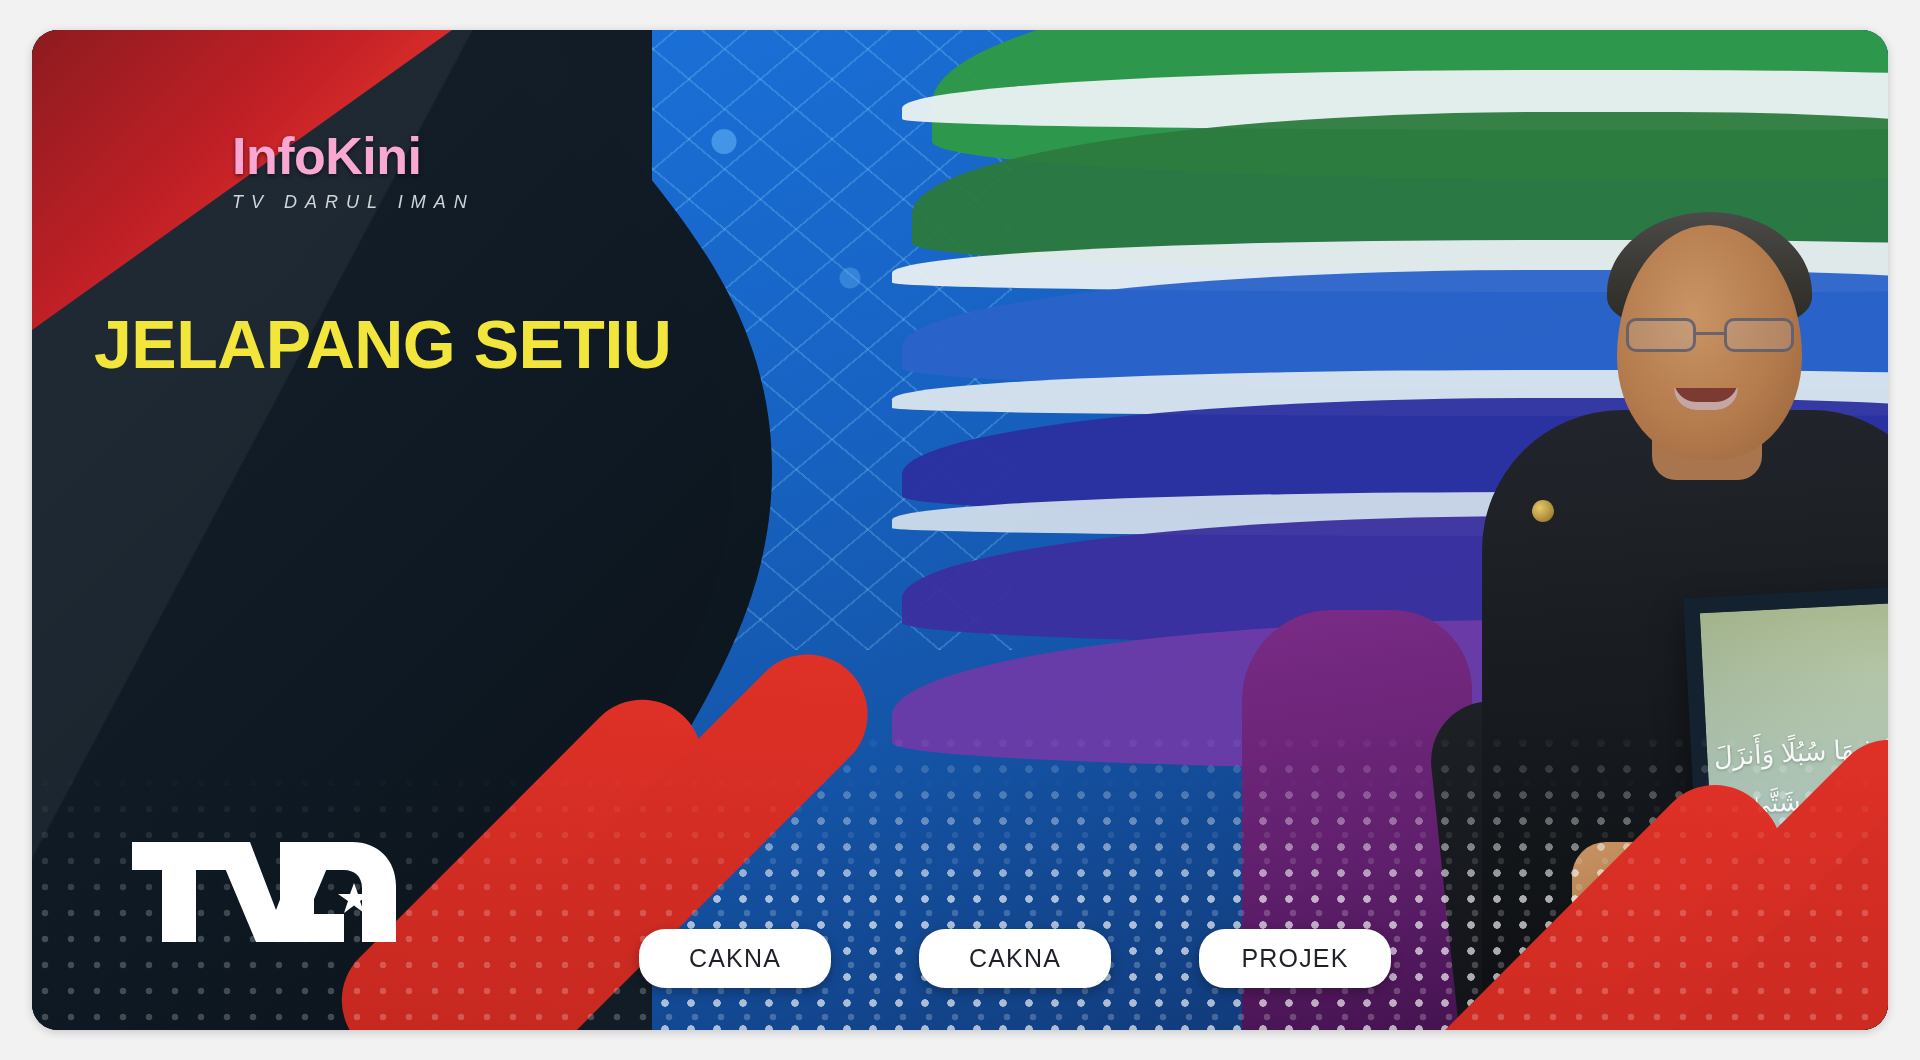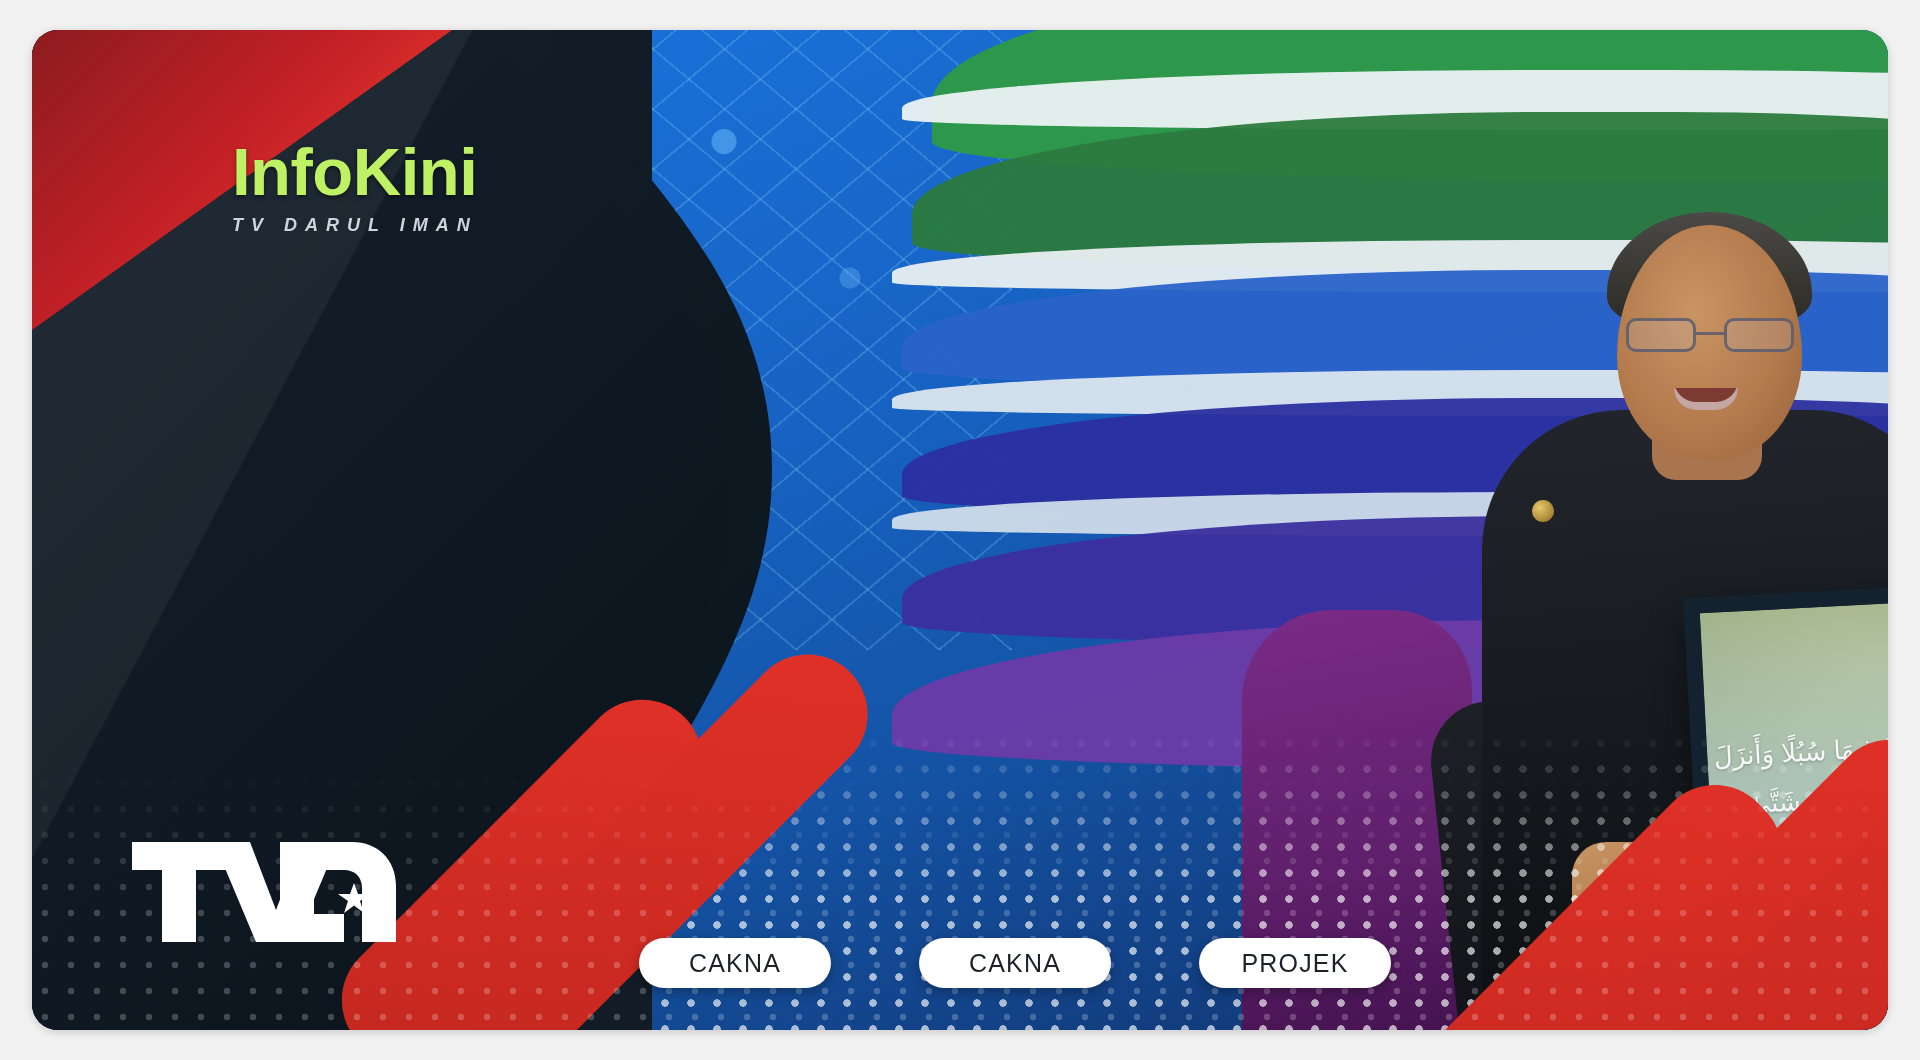--- a/index.html
+++ b/index.html
@@ -233,27 +233,26 @@
     background-image: radial-gradient(rgba(255,255,255,.22) 3.2px, transparent 3.6px);
     background-size: 26px 26px;
     -webkit-mask-image: linear-gradient(180deg, transparent 0%, #000 60%);
     mask-image: linear-gradient(180deg, transparent 0%, #000 60%);
     pointer-events: none;
   }
 
   
   #brand-block { position: absolute; left: 200px; top: 100px; }
   #brand-title {
-    font-size: 67px; font-weight: 700; color: #bef264;
+    font-size: 52px; font-weight: 700; color: #f9a8d4;
     letter-spacing: -0.5px; line-height: 1;
     text-shadow: 0 2px 4px rgba(0,0,0,.5);
-    margin-top: 8px;
   }
   #brand-subtitle {
-    margin-top: 10px; font-size: 18px; font-weight: 700;
+    margin-top: 10px; font-size: 18px; font-weight: 400;
     font-style: italic; letter-spacing: 8px; color: #cfd5da;
     text-align: center;
   }
 
   
   #headline {
     position: absolute; left: 62px; top: 278px; width: 640px;
     color: #f2e63c;
     font-size: 68px; font-weight: 700; line-height: 1.08;
     letter-spacing: -0.5px; text-transform: uppercase;
@@ -266,21 +265,21 @@
     width: 270px; height: 112px;
   }
 
   
   #tagline-row {
     position: absolute; left: 0; right: 0; bottom: 42px;
     display: flex; justify-content: center; gap: 88px;
     padding-left: 110px;
   }
   .tag-pill {
-    min-width: 192px; height: 50px;
+    min-width: 192px; height: 59px;
     background: #ffffff; border-radius: 26px;
     display: flex; align-items: center; justify-content: center;
     font-size: 25px; letter-spacing: 1.2px; color: #1e2228;
     box-shadow: 0 4px 12px rgba(0,0,0,.28);
     font-weight: 400;
   }
 </style>
 </head>
 <body>
 
@@ -349,20 +348,21 @@
   <div class="bar b5"></div>
 
   <div class="halftone-bottom"></div>
 
   <div id="brand-block">
     <div id="brand-title">InfoKini</div>
     <div id="brand-subtitle">TV DARUL IMAN</div>
   </div>
 
   <div id="headline">
+    <span class="hl-line">JELAPANG SETIU</span>
   </div>
 
   <div id="tvd-logo">
     <svg width="270" height="112" viewBox="0 0 270 112" xmlns="http://www.w3.org/2000/svg">
 
       <path d="M2,6 H96 V34 H66 V106 H32 V34 H2 Z" fill="#ffffff"></path>
 
       <path d="M84,6 H120 L146,74 L172,6 H208 L166,106 H126 Z" fill="#ffffff"></path>
 
       <path d="M150,6 H222 C248,6 266,24 266,50 V106 H232 V52

